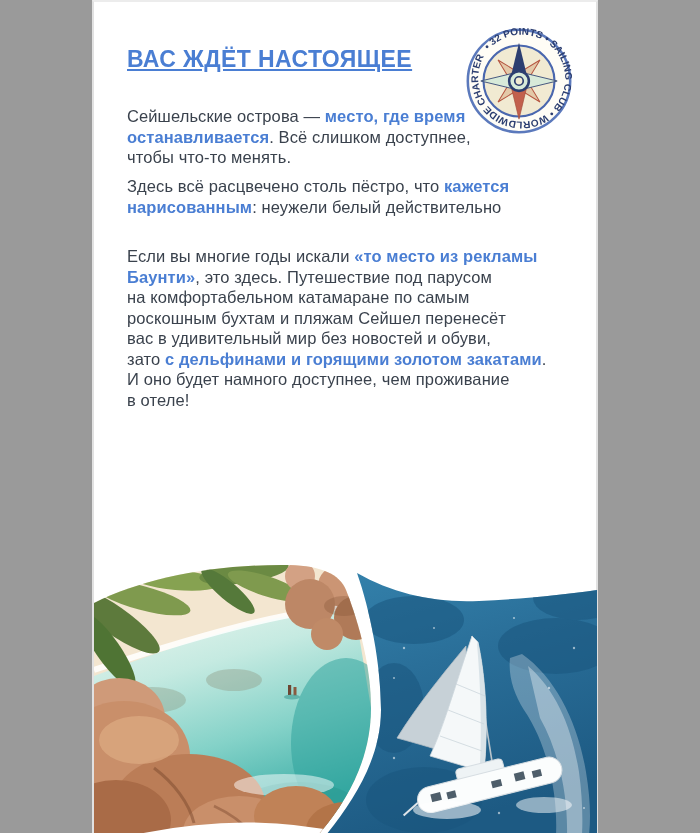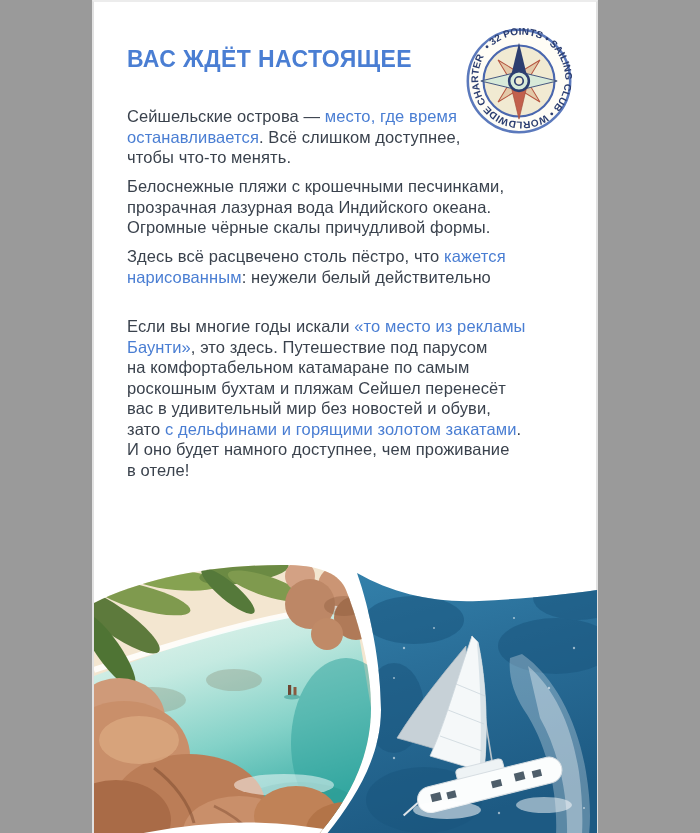--- a/index.html
+++ b/index.html
@@ -6,27 +6,27 @@
     --surround:#9a9a9a; --paper:#ffffff; --accent:#4a7ed3; --text:#3a424d;
     --logo-navy:#2c3e70; --logo-coral:#c2604d; --logo-mint:#d8ead9;
     --logo-cream:#f1ead2; --logo-ring-blue:#5b79bc;
   }
   *{box-sizing:border-box}
   body{margin:0;font-family:"Liberation Sans",sans-serif;}
   .stage{position:relative;width:700px;height:833px;background:var(--surround);overflow:hidden;}
   .paper{position:absolute;left:92px;top:0;width:506px;height:833px;background:var(--paper);
          border-left:2px solid #e1e1e1;border-right:2px solid #e1e1e1;border-top:2px solid #ececec;}
   .title{margin:42px 0 16px 33px;font-size:23px;line-height:30px;font-weight:bold;
-         color:var(--accent);letter-spacing:.4px;}
+         color:var(--accent);letter-spacing:.4px;text-decoration:underline;}
   .logo{position:absolute;top:26px;right:24px;width:106px;height:106px;}
   .ring-text{font-size:9.3px;font-weight:bold;fill:var(--logo-navy);}
   .paragraphs{margin:32px 0 0 33px;font-size:16.5px;line-height:20.5px;color:var(--text);
               white-space:nowrap;letter-spacing:.1px;}
   .paragraphs p{margin:0 0 8.5px;}
-  .accent{color:var(--accent);font-weight:normal;}
+  .accent{color:var(--accent);font-weight:bold;}
   .photos{position:absolute;left:0;right:0;top:556px;height:277px;display:block;}
 </style>
 </head>
 <body>
 
 <div class="stage">
   <div class="paper">
 
     <h1 class="title"><span>ВАС ЖДЁТ НАСТОЯЩЕЕ</span><br></h1>
 
@@ -48,21 +48,20 @@
         <polygon points="50,14 57,43 50,51 43,43" transform="rotate(90 50 50)" style="fill:var(--logo-mint);stroke:var(--logo-navy)" stroke-width="0.8"></polygon>
         <polygon points="50,14 57,43 50,51 43,43" transform="rotate(180 50 50)" style="fill:var(--logo-coral);stroke:#a34a38" stroke-width="0.6"></polygon>
         <polygon points="50,14 57,43 50,51 43,43" transform="rotate(270 50 50)" style="fill:var(--logo-mint);stroke:var(--logo-navy)" stroke-width="0.8"></polygon>
         <circle cx="50" cy="50" r="9.3" style="fill:var(--logo-mint);stroke:var(--logo-navy)" stroke-width="2.4"></circle>
         <circle cx="50" cy="50" r="4" style="fill:var(--logo-cream);stroke:var(--logo-navy)" stroke-width="1.6"></circle>
       </g>
     </svg>
 
     <div class="paragraphs">
         <p><span>Сейшельские острова — </span><span class="accent">место, где время</span><br><span class="accent">останавливается</span><span>. Всё слишком доступнее,</span><br><span>чтобы что-то менять.</span></p>
-        <p><span>Белоснежные пляжи с крошечными песчинками,</span><br><span>прозрачная лазурная вода Индийского океана.</span><br><span>Огромные чёрные скалы причудливой формы.</span></p>
         <p><span>Здесь всё расцвечено столь пёстро, что </span><span class="accent">кажется</span><br><span class="accent">нарисованным</span><span>: неужели белый действительно</span><br><br></p>
         <p><span>Если вы многие годы искали </span><span class="accent">«то место из рекламы</span><br><span class="accent">Баунти»</span><span>, это здесь. Путешествие под парусом</span><br><span>на комфортабельном катамаране по самым</span><br><span>роскошным бухтам и пляжам Сейшел перенесёт</span><br><span>вас в удивительный мир без новостей и обуви,</span><br><span>зато </span><span class="accent">с дельфинами и горящими золотом закатами</span><span>.</span><br><span>И оно будет намного доступнее, чем проживание</span><br><span>в отеле!</span></p>
       </div>
 
     <svg class="photos" viewBox="0 0 503 277" preserveAspectRatio="none">
       <defs>
         <clipPath id="clip-beach">
           <path d="M 0,45 C 50,20 120,6 195,7 C 228,8 245,16 252,32 C 266,68 277,110 277,150 C 277,196 258,238 224,277 L 0,277 Z"></path>
         </clipPath>
         <clipPath id="clip-ocean">

